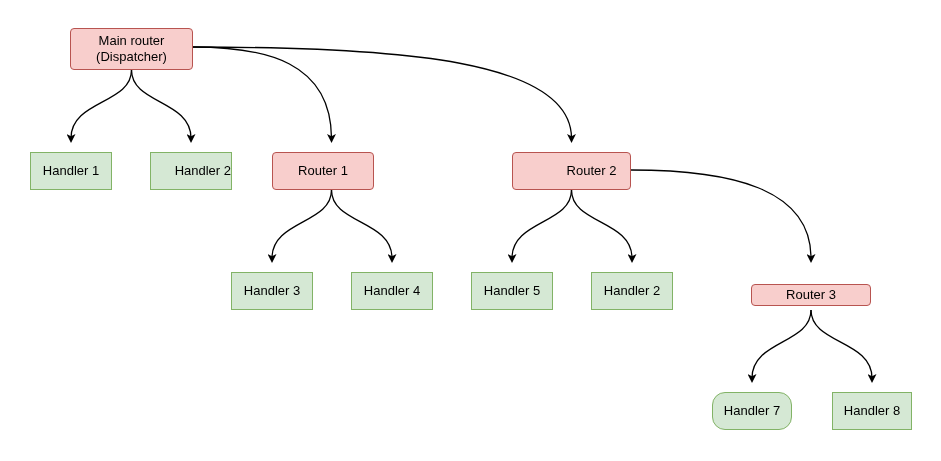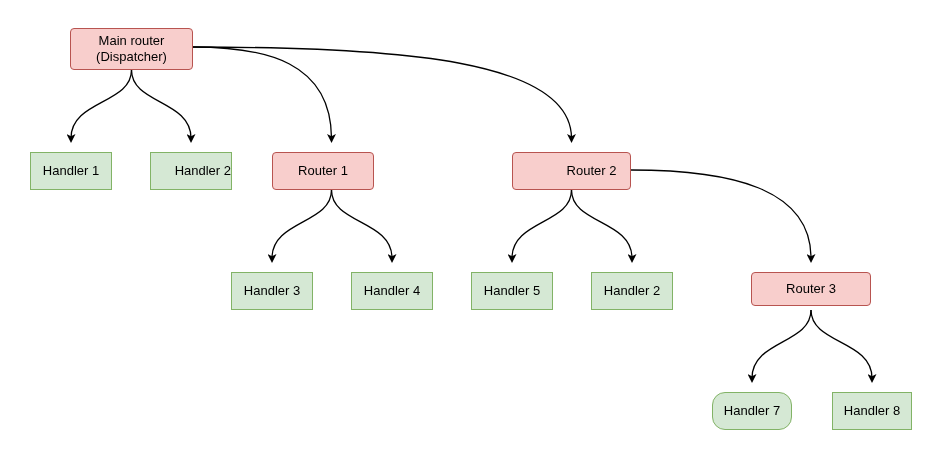--- a/index.html
+++ b/index.html
@@ -78,18 +78,18 @@
       <div class="node node-router" style="left: 70px; top: 28px; width: 123px; height: 42px;"><span>Main router
 (Dispatcher)</span></div>
       <div class="node node-handler" style="left: 30px; top: 152px; width: 82px; height: 38px;"><span>Handler 1</span></div>
       <div class="node node-handler" style="left: 150px; top: 152px; width: 82px; height: 38px; justify-content: flex-end;"><span>Handler 2</span></div>
       <div class="node node-router" style="left: 272px; top: 152px; width: 102px; height: 38px;"><span>Router 1</span></div>
       <div class="node node-router" style="left: 512px; top: 152px; width: 119px; height: 38px; padding-left: 40px;"><span>Router 2</span></div>
       <div class="node node-handler" style="left: 231px; top: 272px; width: 82px; height: 38px;"><span>Handler 3</span></div>
       <div class="node node-handler" style="left: 351px; top: 272px; width: 82px; height: 38px;"><span>Handler 4</span></div>
       <div class="node node-handler" style="left: 471px; top: 272px; width: 82px; height: 38px;"><span>Handler 5</span></div>
       <div class="node node-handler" style="left: 591px; top: 272px; width: 82px; height: 38px;"><span>Handler 2</span></div>
-      <div class="node node-router" style="left: 751px; top: 272px; width: 120px; height: 34px;"><span>Router 3</span></div>
+      <div class="node node-router" style="left: 751px; top: 284px; width: 120px; height: 22px;"><span>Router 3</span></div>
       <div class="node node-handler" style="left: 712px; top: 392px; width: 80px; height: 38px; border-radius: 13px;"><span>Handler 7</span></div>
       <div class="node node-handler" style="left: 832px; top: 392px; width: 80px; height: 38px;"><span>Handler 8</span></div>
     </div>
 
 </div>
 
 </body></html>

